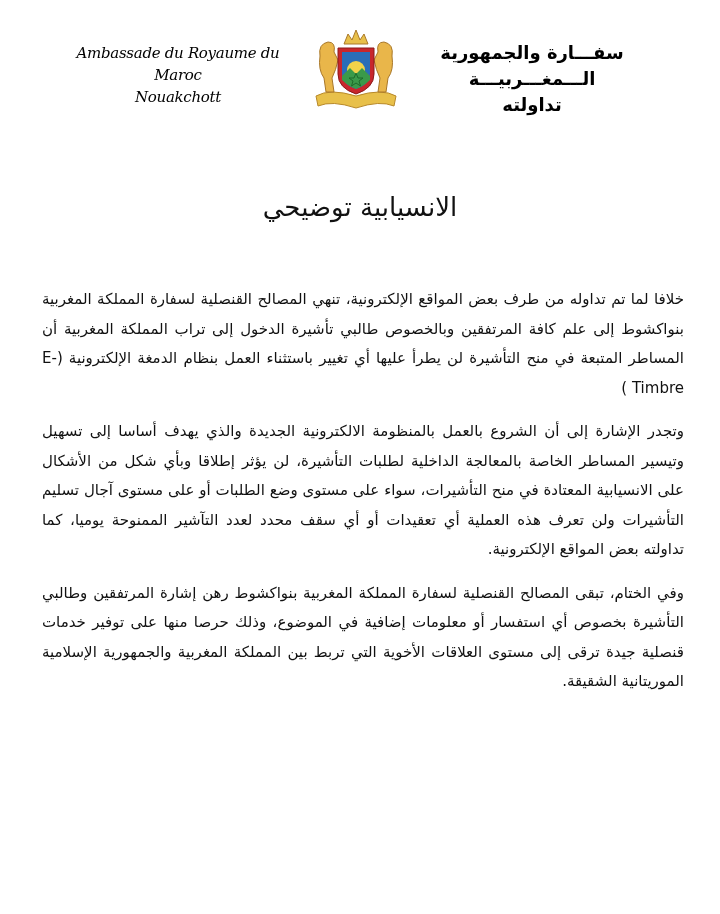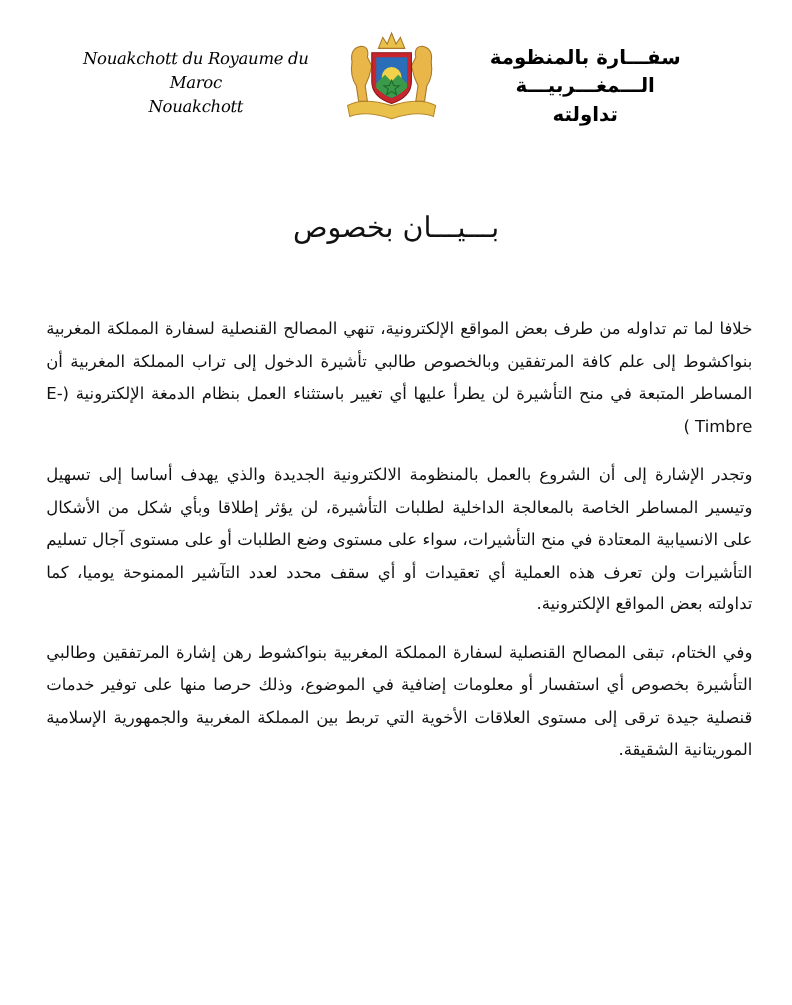--- a/index.html
+++ b/index.html
@@ -12,21 +12,21 @@
   .title { position:absolute; left:0; right:0; top:192px; text-align:center; direction:rtl;
     font-family:"DejaVu Sans", sans-serif; font-size:26px; color:#111; }
   .body-text { position:absolute; left:38px; right:36px; top:285px; direction:rtl; text-align:justify;
     font-family:"DejaVu Sans", sans-serif; font-size:15px; line-height:29.5px; color:#111; }
   .body-text p { margin:0 0 14px 4px; text-align-last:right; }
 </style>
 </head>
 <body>
 
 <div class="header-left">
-  <div>Nouakchott du Royaume du Maroc</div>
+  <div>Ambassade du Royaume du Maroc</div>
   <div>Nouakchott</div>
 </div>
 
 <div class="emblem">
   <svg width="92" height="90" viewBox="0 0 92 90">
 
     <path d="M6 70 Q20 62 46 70 Q72 62 86 70 L84 80 Q70 74 46 82 Q22 74 8 80 Z" fill="#e8c04a" stroke="#b8892a" stroke-width="1"></path>
 
     <path d="M10 30 Q8 18 18 16 Q26 16 24 26 L28 34 Q26 44 22 52 L24 66 L16 66 L14 52 Q8 44 10 30 Z" fill="#e9b64a" stroke="#a9782a" stroke-width="1"></path>
 
@@ -37,23 +37,23 @@
     <path d="M28 22 L64 22 L64 48 Q64 62 46 68 Q28 62 28 48 Z" fill="#c8262c" stroke="#8a1a1a" stroke-width="1"></path>
     <path d="M32 26 L60 26 L60 47 Q60 58 46 63 Q32 58 32 47 Z" fill="#2a6db8"></path>
 
     <circle cx="46" cy="44" r="9" fill="#f2d24a"></circle>
     <path d="M32 50 L40 42 L46 48 L52 42 L60 50 L60 54 Q54 60 46 63 Q38 60 32 54 Z" fill="#3a9a4a"></path>
     <path d="M46 47 l2 5 l5 0 l-4 3 l1.5 5 l-4.5 -3 l-4.5 3 l1.5 -5 l-4 -3 l5 0 Z" fill="none" stroke="#1d6a2a" stroke-width="1"></path>
   </svg>
 </div>
 
 <div class="header-right">
-  <div>سفـــارة بالمنظومة الـــمغـــربيـــة</div>
+  <div>سفـــارة والجمهورية الـــمغـــربيـــة</div>
   <div>تداولته</div>
 </div>
 
-<div class="title">بـــيـــان بخصوص</div>
+<div class="title">الانسيابية توضيحي</div>
 
 <div class="body-text">
   <p>خلافا لما تم تداوله من طرف بعض المواقع الإلكترونية، تنهي المصالح القنصلية لسفارة المملكة المغربية بنواكشوط إلى علم كافة المرتفقين وبالخصوص طالبي تأشيرة الدخول إلى تراب المملكة المغربية أن المساطر المتبعة في منح التأشيرة لن يطرأ عليها أي تغيير باستثناء العمل بنظام الدمغة الإلكترونية (E-Timbre )</p>
   <p>وتجدر الإشارة إلى أن الشروع بالعمل بالمنظومة الالكترونية الجديدة والذي يهدف أساسا إلى تسهيل وتيسير المساطر الخاصة بالمعالجة الداخلية لطلبات التأشيرة، لن يؤثر إطلاقا وبأي شكل من الأشكال على الانسيابية المعتادة في منح التأشيرات، سواء على مستوى وضع الطلبات أو على مستوى آجال تسليم التأشيرات ولن تعرف هذه العملية أي تعقيدات أو أي سقف محدد لعدد التآشير الممنوحة يوميا، كما تداولته بعض المواقع الإلكترونية.</p>
   <p>وفي الختام، تبقى المصالح القنصلية لسفارة المملكة المغربية بنواكشوط رهن إشارة المرتفقين وطالبي التأشيرة بخصوص أي استفسار أو معلومات إضافية في الموضوع، وذلك حرصا منها على توفير خدمات قنصلية جيدة ترقى إلى مستوى العلاقات الأخوية التي تربط بين المملكة المغربية والجمهورية الإسلامية الموريتانية الشقيقة.</p>
 </div>
 
 </body></html>

